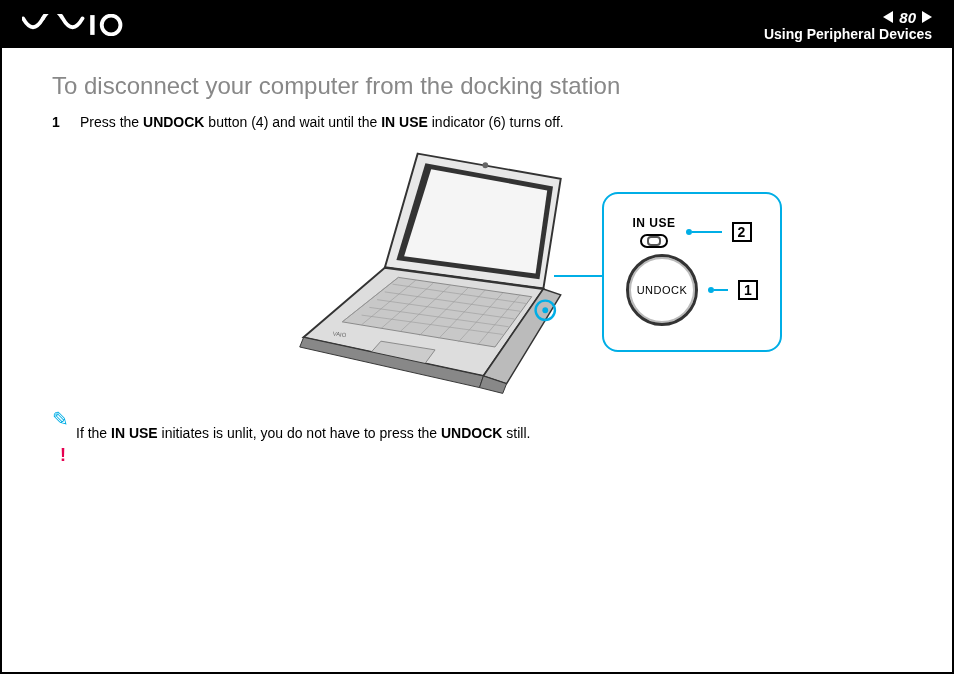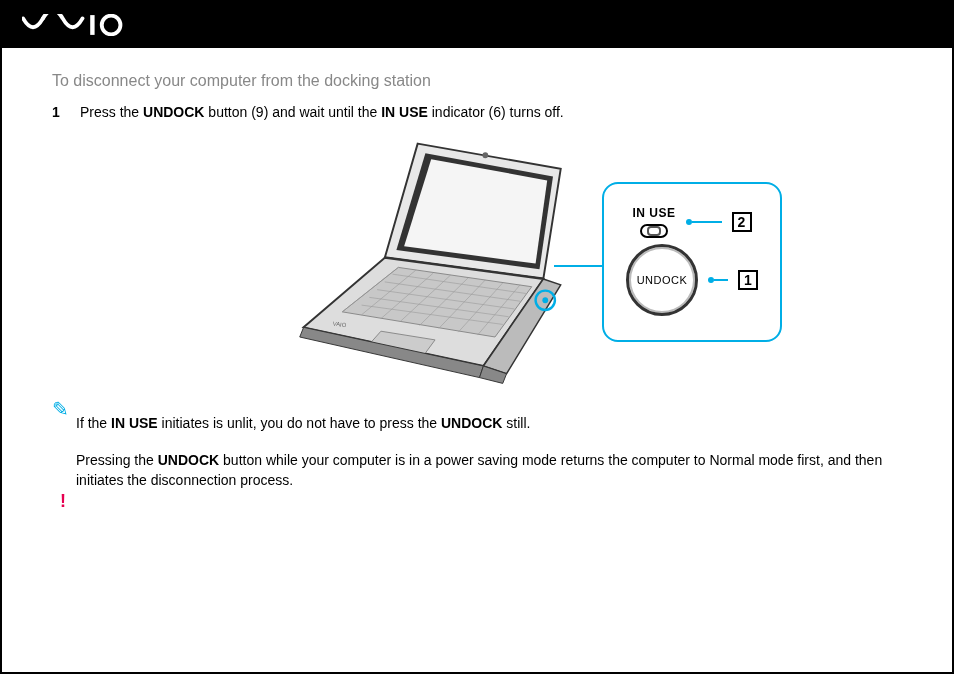--- a/index.html
+++ b/index.html
@@ -8,21 +8,21 @@
   .header { background: #000; color: #fff; height: 46px; display: flex; align-items: center; justify-content: space-between; padding: 0 20px; }
   .logo { display: flex; align-items: center; }
   .logo svg { height: 22px; }
   .header-right { display: flex; flex-direction: column; align-items: flex-end; font-size: 13px; }
   .page-nav { display: flex; align-items: center; gap: 6px; font-style: italic; font-weight: bold; font-size: 15px; }
   .tri { display: inline-block; width: 0; height: 0; }
   .tri-left { border-top: 6px solid transparent; border-bottom: 6px solid transparent; border-right: 10px solid #fff; }
   .tri-right { border-top: 6px solid transparent; border-bottom: 6px solid transparent; border-left: 10px solid #fff; }
   .section-title { font-weight: bold; font-size: 14px; }
   .content { padding: 24px 50px 0 50px; }
-  h1.subheading { font-size: 16px; font-weight: 400; color: #888; margin-bottom: 14px; }
+  h1.subheading { font-size: 24px; font-weight: 400; color: #888; margin-bottom: 14px; }
   .step { display: flex; gap: 14px; font-size: 14px; margin-bottom: 14px; }
   .step-num { font-weight: bold; min-width: 14px; }
   .figure { display: flex; align-items: center; justify-content: center; gap: 20px; margin: 10px 0 24px 120px; }
   .note { font-size: 14px; margin-left: 24px; margin-bottom: 16px; line-height: 1.45; position: relative; }
   .note-icon { position: absolute; left: -24px; top: -18px; font-size: 20px; color: #00aee6; }
   .warn-icon { position: absolute; left: -16px; top: -18px; font-size: 18px; font-weight: bold; color: #e60050; }
   strong { font-weight: bold; }
 
   
   .laptop { width: 290px; }
@@ -49,30 +49,38 @@
 
   <div class="header">
     <div class="logo">
       <svg viewBox="0 0 200 40" width="110">
         <path d="M 2 8 Q 20 40 38 8" stroke="#fff" stroke-width="7" fill="none" stroke-linecap="round"></path>
         <path d="M 38 8 Q 56 -22 74 8 Q 92 40 110 8" stroke="#fff" stroke-width="7" fill="none" stroke-linecap="round"></path>
         <rect x="124" y="2" width="8" height="36" fill="#fff"></rect>
         <circle cx="162" cy="20" r="17" stroke="#fff" stroke-width="7" fill="none"></circle>
       </svg>
     </div>
+    <div class="header-right">
+      <div class="page-nav">
+        <span class="tri tri-left"></span>
+        <span>80</span>
+        <span class="tri tri-right"></span>
+      </div>
+      <div class="section-title">Using Peripheral Devices</div>
+    </div>
   </div>
 
   <div class="content">
 
     <h1 class="subheading">To disconnect your computer from the docking station</h1>
 
     <div class="step">
       <div class="step-num">1</div>
       <div>
-        <span>Press the </span><strong>UNDOCK</strong><span> button (9) and wait until the </span><strong>IN USE</strong><span> indicator (6) turns off.</span>
+        <span>Press the </span><strong>UNDOCK</strong><span> button (4) and wait until the </span><strong>IN USE</strong><span> indicator (6) turns off.</span>
       </div>
     </div>
 
     <div class="figure">
       <div class="laptop">
         <svg viewBox="0 0 300 260">
 
           <g>
             <polygon points="130,10 278,36 260,150 96,128" fill="#e8e8e8" stroke="#333" stroke-width="2"></polygon>
             <polygon points="138,20 270,44 256,140 108,120" fill="#333"></polygon>
@@ -140,22 +148,19 @@
           </div>
         </div>
       </div>
     </div>
 
     <div class="note">
       <span class="note-icon">✎</span>
       <span>If the </span><strong>IN USE</strong><span> initiates is unlit, you do not have to press the </span><strong>UNDOCK</strong><span> still.</span>
     </div>
 
-    <div class="note">
-      <span>Pressing the </span><strong>UNDOCK</strong><span> button while your computer is in a power saving mode returns the computer to Normal mode first, and then initiates the disconnection process.</span>
-    </div>
 
     <div class="note">
       <span class="warn-icon">!</span>
     </div>
 
   </div>
 </div>
 
 </body></html>

